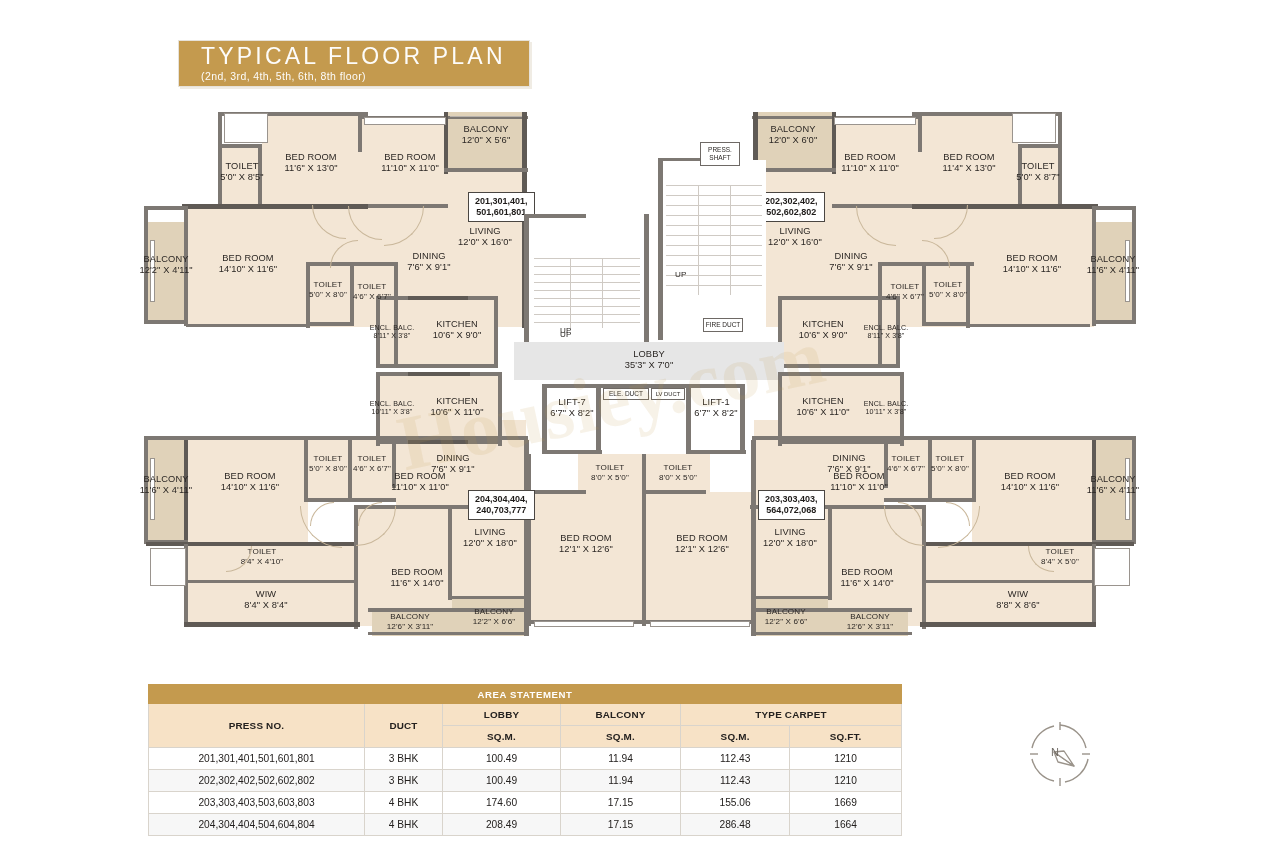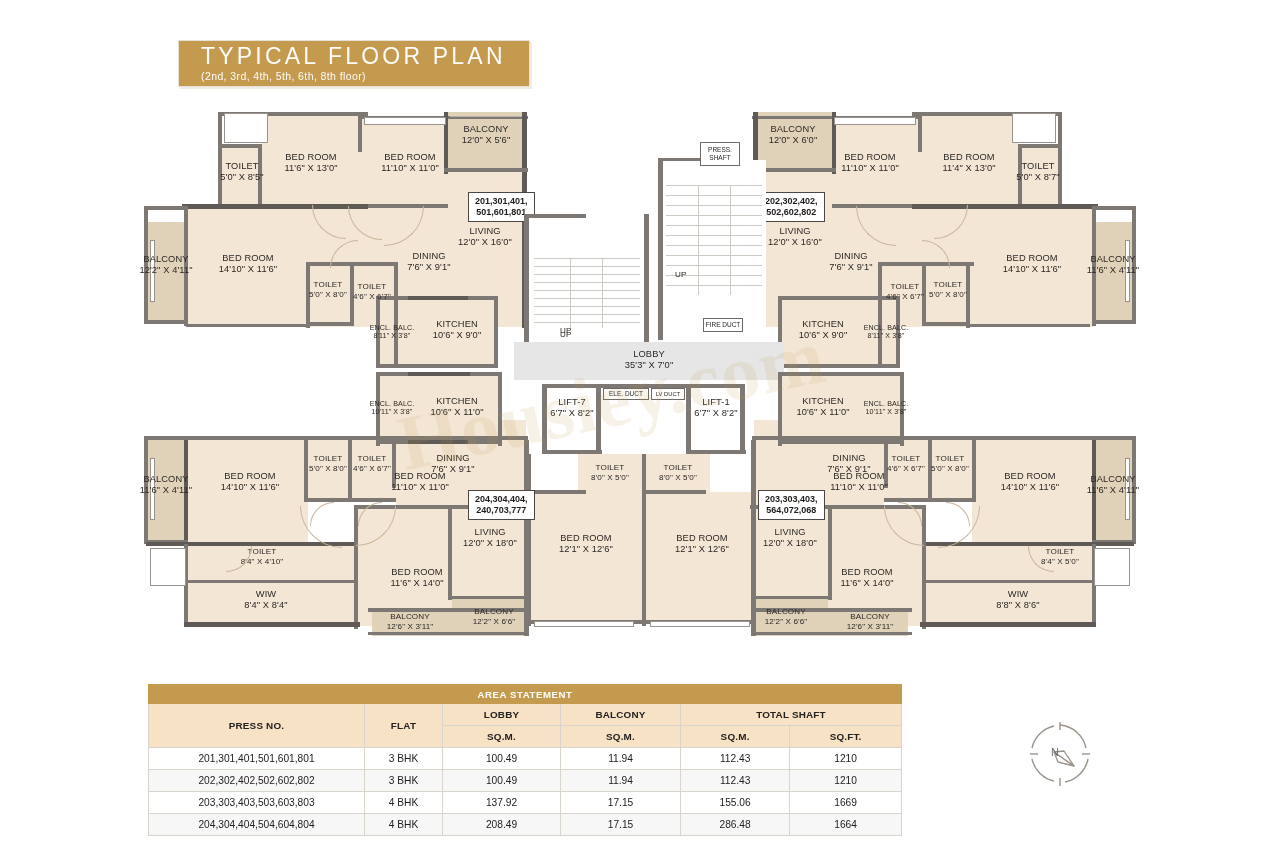--- a/index.html
+++ b/index.html
@@ -651,24 +651,24 @@
   </div>
 
   <div id="table-wrap">
     <table id="area-table">
       <tbody>
           <tr>
         <th class="tbl-title" colspan="6">AREA STATEMENT</th>
       </tr>
       <tr>
         <th class="hdr left" rowspan="2" style="width:216px">PRESS NO.</th>
-        <th class="hdr" rowspan="2" style="width:78px">FLAT</th>
+        <th class="hdr" rowspan="2" style="width:78px">DUCT</th>
         <th class="hdr" style="width:118px">LOBBY</th>
         <th class="hdr" style="width:120px">BALCONY</th>
-        <th class="hdr" colspan="2" style="width:222px">TOTAL SHAFT</th>
+        <th class="hdr" colspan="2" style="width:222px">TYPE CARPET</th>
       </tr>
       <tr>
         <th class="hdr">SQ.M.</th>
         <th class="hdr">SQ.M.</th>
         <th class="hdr">SQ.M.</th>
         <th class="hdr">SQ.FT.</th>
       </tr>
       <tr class="row-even">
         <td class="flatno">201,301,401,501,601,801</td>
         <td>3 BHK</td>
@@ -681,21 +681,21 @@
         <td class="flatno">202,302,402,502,602,802</td>
         <td>3 BHK</td>
         <td>100.49</td>
         <td>11.94</td>
         <td>112.43</td>
         <td>1210</td>
       </tr>
       <tr class="row-even">
         <td class="flatno">203,303,403,503,603,803</td>
         <td>4 BHK</td>
-        <td>137.92</td>
+        <td>174.60</td>
         <td>17.15</td>
         <td>155.06</td>
         <td>1669</td>
       </tr>
       <tr class="row-odd">
         <td class="flatno">204,304,404,504,604,804</td>
         <td>4 BHK</td>
         <td>208.49</td>
         <td>17.15</td>
         <td>286.48</td>

